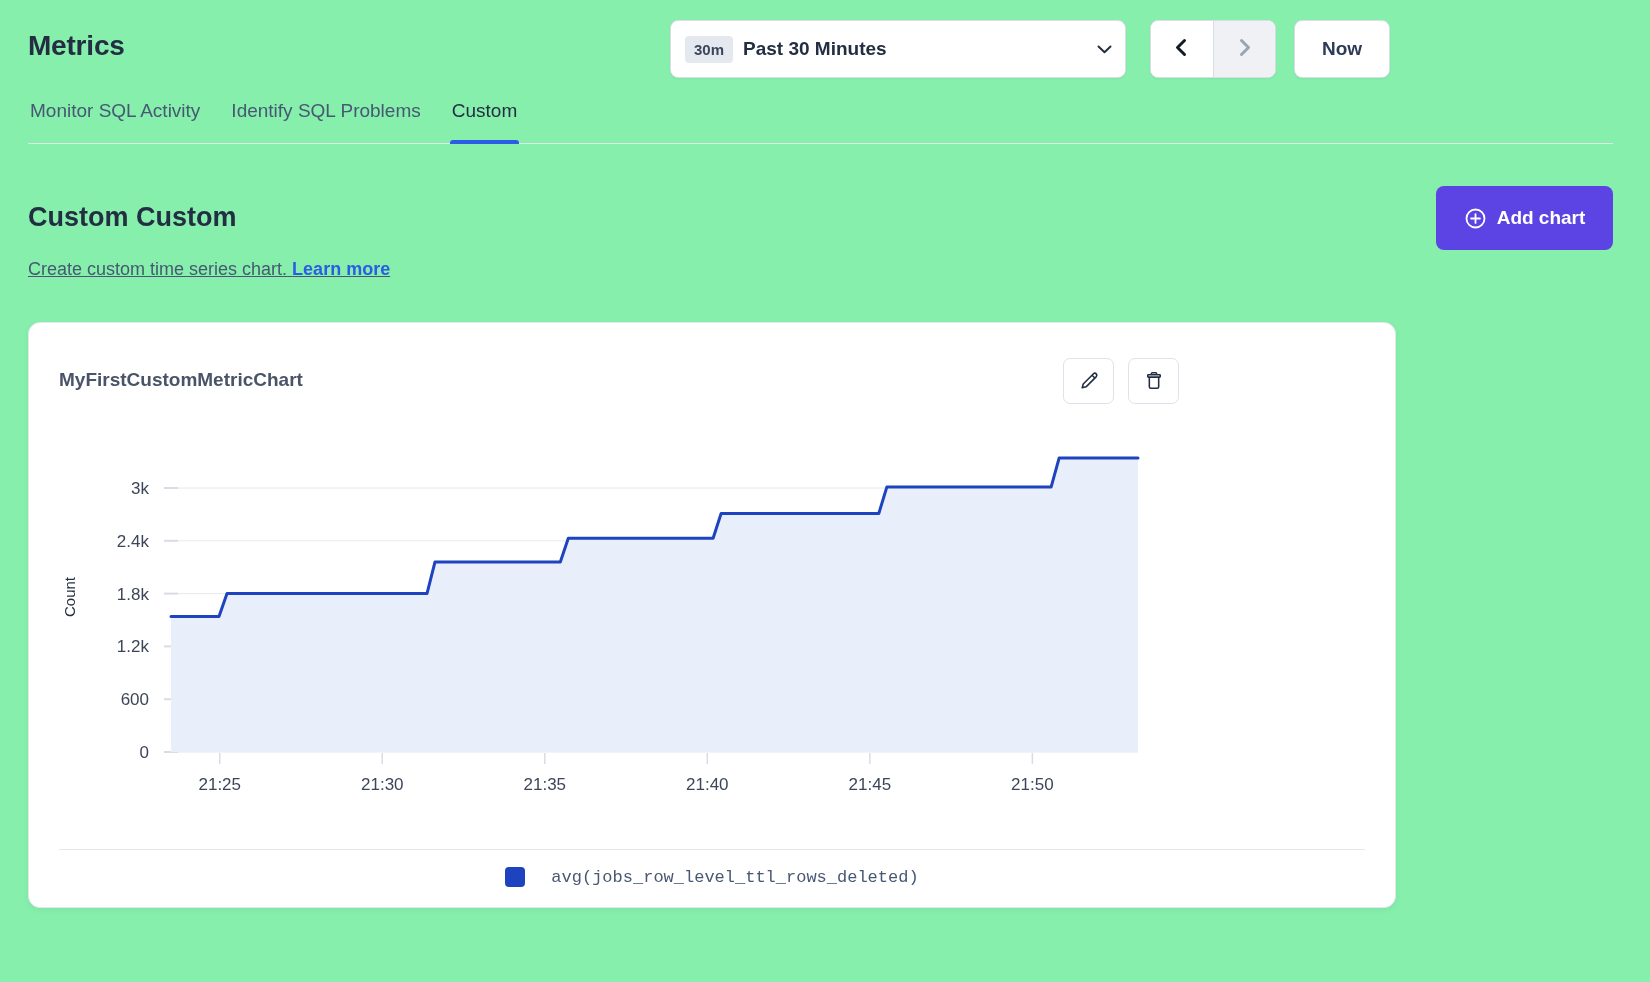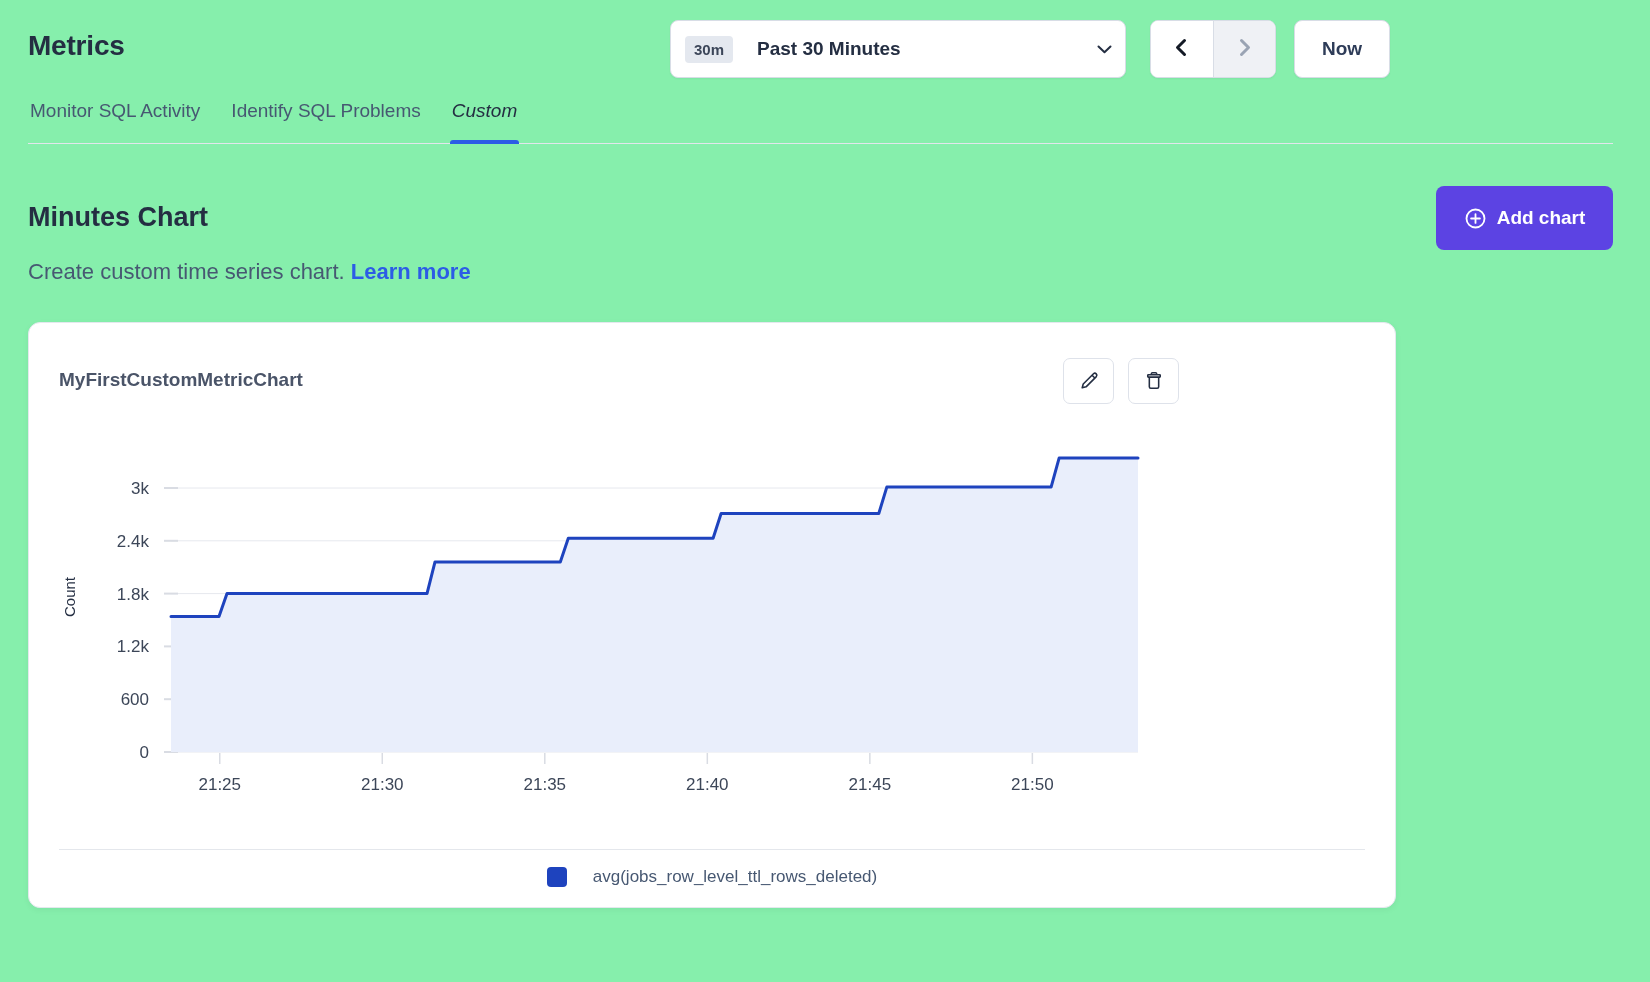--- a/index.html
+++ b/index.html
@@ -4,50 +4,50 @@
 <style>
   html,body{margin:0;padding:0;background:#fff;}
   body{font-family:"Liberation Sans","DejaVu Sans",sans-serif;-webkit-font-smoothing:antialiased;}
   #app{position:relative;width:1650px;height:982px;background:#86efac;overflow:hidden;}
 
   .page-title{position:absolute;left:28px;top:30px;font-size:28px;font-weight:700;color:#242e42;letter-spacing:-.2px;}
 
   
   .tabs{position:absolute;left:28px;top:100px;width:1585px;display:flex;gap:27px;border-bottom:1px solid #e2e6ec;}
   .tab{font-size:19px;color:#475872;padding:0 2px 21px 2px;position:relative;cursor:pointer;white-space:nowrap;}
-  .tab.active{color:#242e42;font-style:italic;}
+  .tab.active{color:#242e42;}
   .tab.active::after{content:"";position:absolute;left:0;right:0;bottom:-1px;height:4px;border-radius:3px 3px 0 0;background:var(--link-blue,#2c5ce6);}
 
   
   .ctl{position:absolute;top:20px;height:58px;background:#fff;border:1px solid #d8dde6;border-radius:8px;box-sizing:border-box;box-shadow:0 1px 2px rgba(16,24,40,.05);}
-  .dropdown{left:670px;width:456px;display:flex;align-items:center;gap:24px;padding:0 13px 0 14px;cursor:pointer;}
+  .dropdown{left:670px;width:456px;display:flex;align-items:center;gap:10px;padding:0 13px 0 14px;cursor:pointer;}
   .range-badge{background:#e4e8ef;border-radius:4px;padding:5px 9px;font-size:15px;font-weight:700;color:#3c4659;}
   .range-label{font-size:19px;font-weight:600;color:#242e42;}
   .dropdown .chev{margin-left:auto;display:flex;}
   .arrow-group{left:1150px;width:126px;display:flex;overflow:hidden;padding:0;}
   .arrow-cell{flex:1;display:flex;align-items:center;justify-content:center;cursor:pointer;}
   .arrow-prev{border-right:1px solid #d8dde6;background:#fff;color:#141a26;}
   .arrow-next{background:#eff1f5;color:#9aa4b4;cursor:default;}
   .now-btn{left:1294px;width:96px;display:flex;align-items:center;justify-content:center;font-size:19px;font-weight:600;color:#2e3c58;cursor:pointer;}
 
   
   .section-title{position:absolute;left:28px;top:202px;font-size:27px;font-weight:700;color:#242e42;}
-  .section-sub{position:absolute;left:28px;top:259px;font-size:22px;color:#475872;}
+  .section-sub{position:absolute;left:28px;top:259px;font-size:18px;color:#475872;text-decoration:underline;}
   .learn-more{color:var(--link-blue,#2c5ce6);font-weight:600;text-decoration:none;cursor:pointer;}
   .add-chart{position:absolute;left:1436px;top:186px;width:177px;height:64px;border:none;border-radius:8px;background:var(--accent-purple,#5c43e3);color:#fff;font-size:19px;font-weight:600;font-family:inherit;display:flex;align-items:center;justify-content:center;gap:10px;cursor:pointer;}
 
   
   .card{position:absolute;left:28px;top:322px;width:1368px;height:586px;background:#fff;border:1px solid #e4e8ee;border-radius:12px;box-sizing:border-box;box-shadow:0 2px 6px rgba(16,24,40,.05);}
   .card-title{position:absolute;left:30px;top:46px;font-size:19px;font-weight:700;color:#4a5468;}
   .icon-btn{position:absolute;top:35px;width:51px;height:46px;background:#fff;border:1px solid #dee2ea;border-radius:7px;display:flex;align-items:center;justify-content:center;cursor:pointer;color:#242e42;box-sizing:border-box;}
   .icon-btn.edit{left:1034px;}
   .icon-btn.delete{left:1099px;}
   .chart-svg{position:absolute;left:0;top:0;}
   .card-divider{position:absolute;left:30px;right:30px;top:526px;height:1px;background:#e4e7ec;}
-  .legend{position:absolute;left:0;right:0;top:544px;display:flex;align-items:center;justify-content:center;gap:26px;}
+  .legend{position:absolute;left:0;right:0;top:544px;display:flex;align-items:center;justify-content:center;gap:26px;font-family:Liberation Mono, monospace;}
   .legend-swatch{width:20px;height:20px;border-radius:4px;background:#1e43be;}
   .legend-label{font-size:17px;color:#475872;}
 </style>
 </head>
 <body>
 
 <div id="app">
 
   <div class="page-title">Metrics</div>
 
@@ -79,21 +79,21 @@
   </div>
 
   <div class="ctl now-btn">Now</div>
 
   <div class="tabs">
     <div class="tab">Monitor SQL Activity</div>
     <div class="tab">Identify SQL Problems</div>
     <div class="tab active">Custom</div>
   </div>
 
-  <div class="section-title">Minutes Chart</div>
+  <div class="section-title">Custom Custom</div>
   <div class="section-sub">
     <span>Create custom time series chart.</span>
     <a class="learn-more">Learn more</a>
   </div>
 
   <button class="add-chart">
     <span style="display:flex;">
       <svg width="23" height="23" viewBox="0 0 24 24">
           <circle cx="12" cy="12" r="9.4" fill="none" stroke="#fff" stroke-width="1.9"></circle>
           <line x1="12" y1="7.4" x2="12" y2="16.6" stroke="#fff" stroke-width="1.9" stroke-linecap="round"></line>

